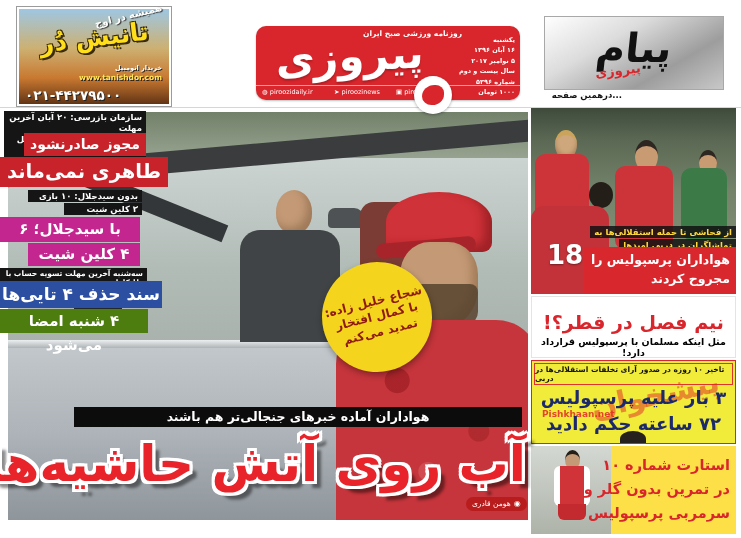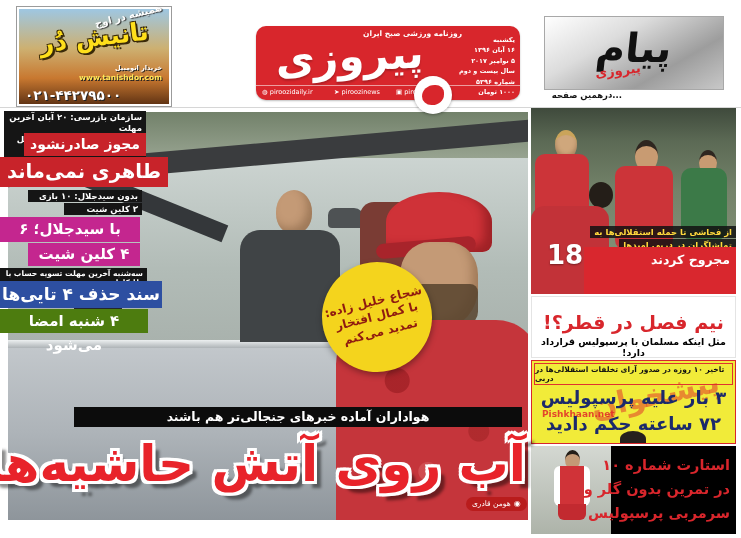--- a/index.html
+++ b/index.html
@@ -111,21 +111,21 @@
   .qatar .hl{margin-top:14px;text-align:center;font-size:19px;color:#d8262c;font-weight:bold;}
   .qatar .sub{margin-top:3px;text-align:center;font-size:9.5px;color:#000;font-weight:bold;}
 
   .verdict{left:531px;top:360px;width:205px;height:84px;background:#f1eb39;border:1px solid #d8262c;box-sizing:border-box;overflow:hidden;}
   .verdict .kk{margin:2px 2px 0 2px;border:1px solid #e0322f;font-size:7.5px;color:#111;font-weight:bold;text-align:left;padding:1px 0;}
   .verdict .l1,.verdict .l2{text-align:center;font-size:18px;color:#1c2a6b;font-weight:bold;line-height:1.45;position:relative;z-index:2;}
   .wm{left:58px;top:16px;font-size:30px;color:rgba(224,40,40,.5);font-weight:bold;transform:rotate(-12deg);z-index:1;}
   .wm2{left:10px;top:48px;font-size:9px;color:rgba(224,40,40,.85);font-weight:bold;direction:ltr;z-index:1;}
   .vd-head{left:88px;bottom:-4px;width:26px;height:16px;background:#26211d;border-radius:50% 50% 0 0;z-index:1;}
 
-  .training{left:531px;top:446px;width:205px;height:88px;background:#000000;overflow:hidden;}
+  .training{left:531px;top:446px;width:205px;height:88px;background:#fde047;overflow:hidden;}
   .tr-photo{left:0;top:0;width:80px;height:88px;background:linear-gradient(180deg,#d4d8d2,#adb3a9);}
   .tr-head{left:34px;top:4px;width:15px;height:16px;background:#c49a76;border-radius:50%;border-top:4px solid #241e18;}
   .tr-body{left:23px;top:20px;width:36px;height:40px;border-radius:6px;
            background:linear-gradient(90deg,#fff 0 16%,#d03338 16% 84%,#fff 84%);}
   .tr-shorts{left:27px;top:58px;width:28px;height:16px;background:#c22a30;border-radius:0 0 6px 6px;}
   .tr-text{right:6px;top:8px;text-align:right;color:#d8262c;font-weight:bold;font-size:14.5px;line-height:1.65;z-index:2;}
 </style>
 </head>
 <body>
 
@@ -219,20 +219,21 @@
     <div class="abs head pr-h2"></div>
     <div class="abs torso pr-t2"></div>
     <div class="abs head pr-h3"></div>
     <div class="abs torso pr-t3"></div>
     <div class="abs head pr-hf"></div>
     <div class="abs torso pr-tf"></div>
     <div class="abs jersey-no">18</div>
     <div class="abs rk1"><span class="rkchip">از فحاشی تا حمله استقلالی‌ها به</span></div>
     <div class="abs rk2"><span class="rkchip">تماشاگران در دربی امیدها</span></div>
     <div class="abs rstrip">
+      <div>هواداران پرسپولیس را</div>
       <div>مجروح کردند</div>
     </div>
   </div>
 
   <div class="abs qatar">
     <div class="hl">نیم فصل در قطر؟!</div>
     <div class="sub">مثل اینکه مسلمان با پرسپولیس قرارداد دارد!</div>
   </div>
 
   <div class="abs verdict">

